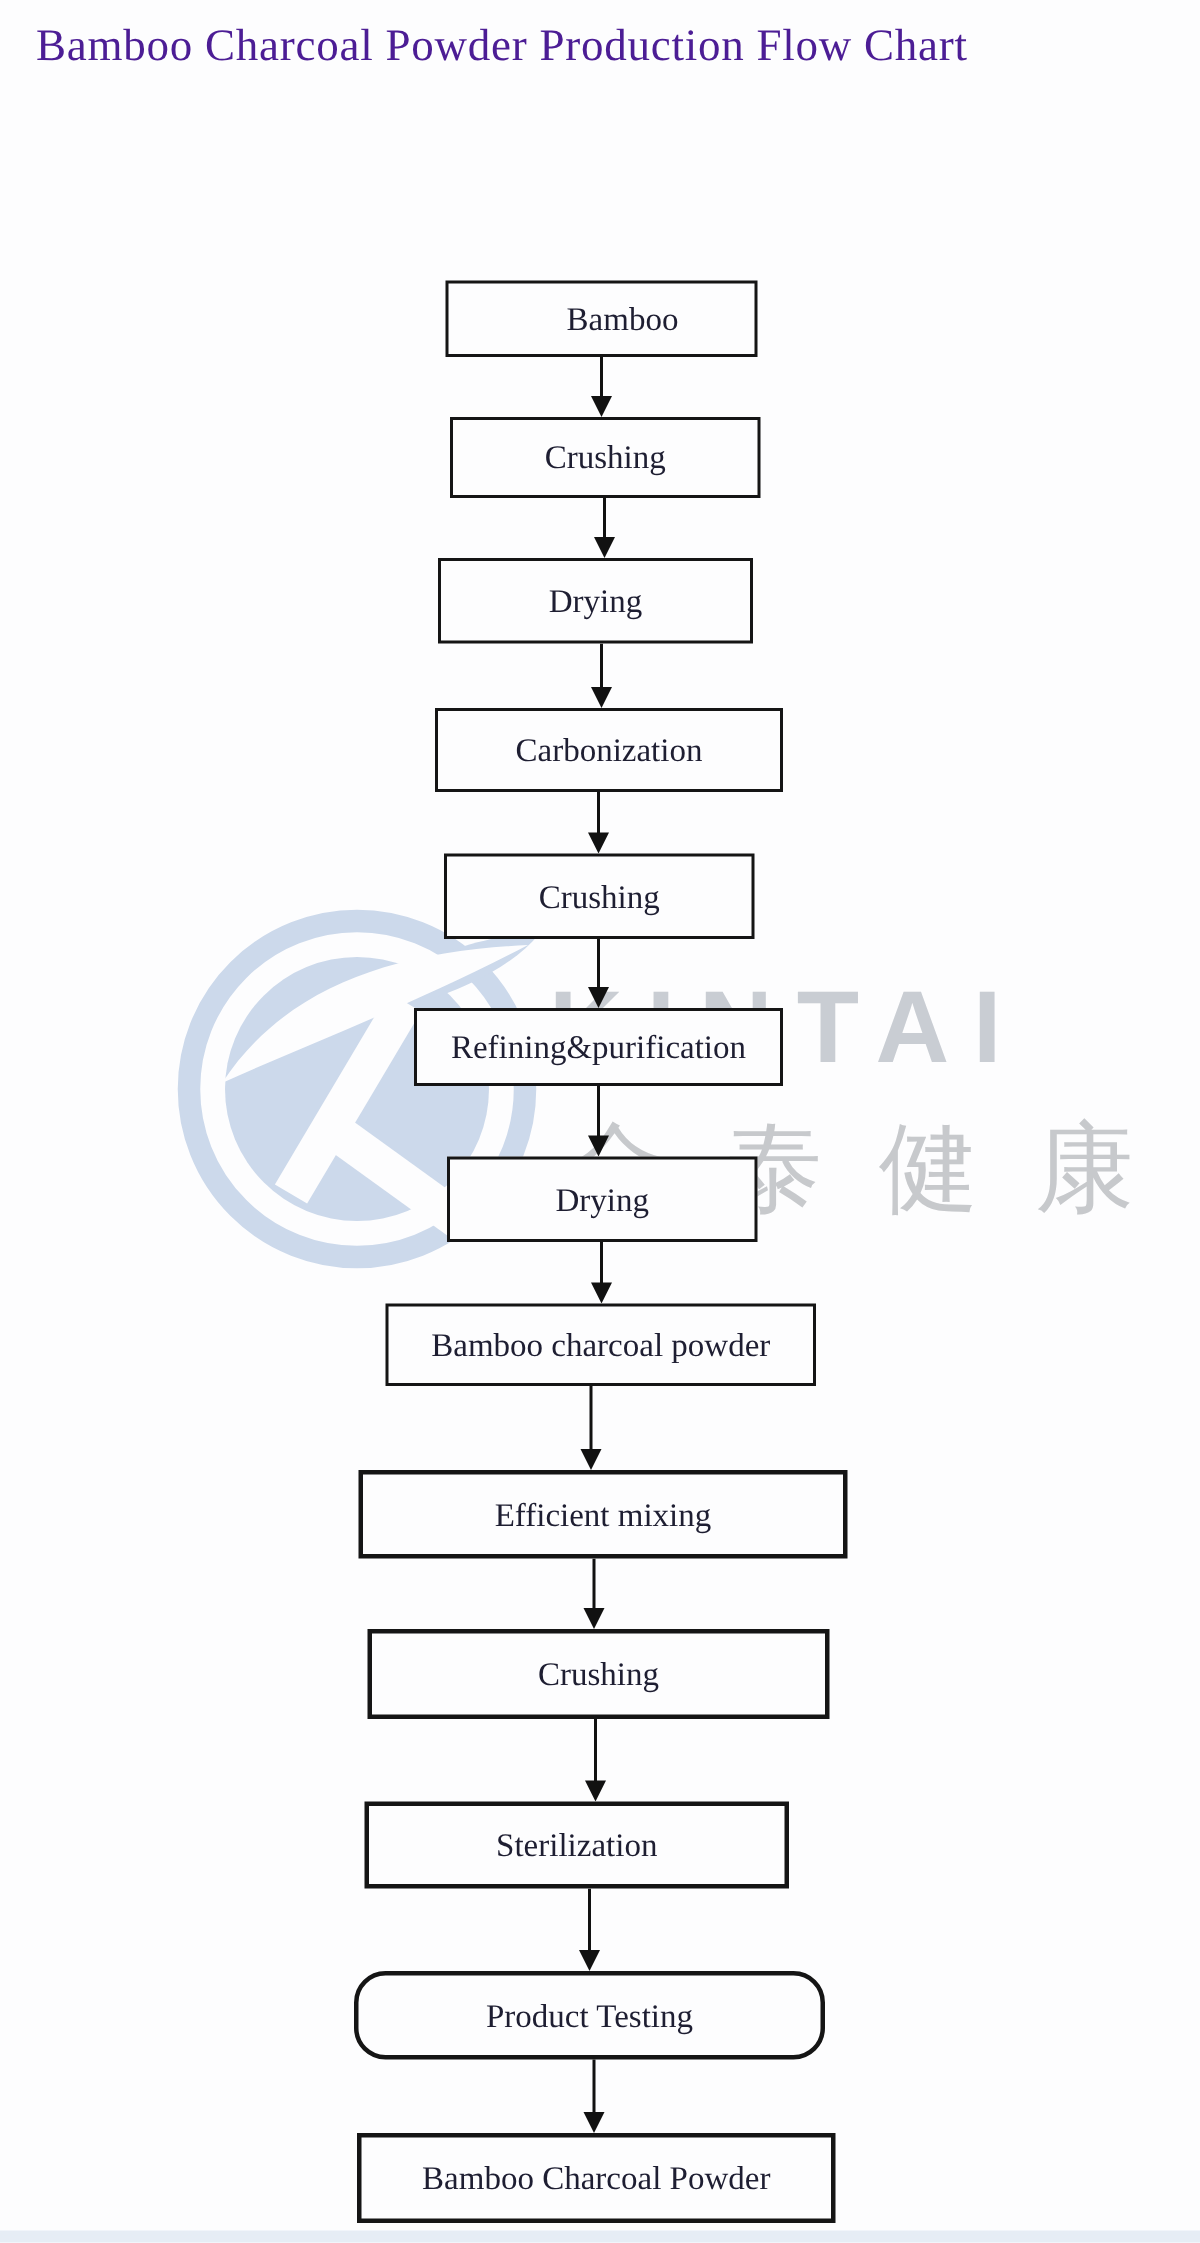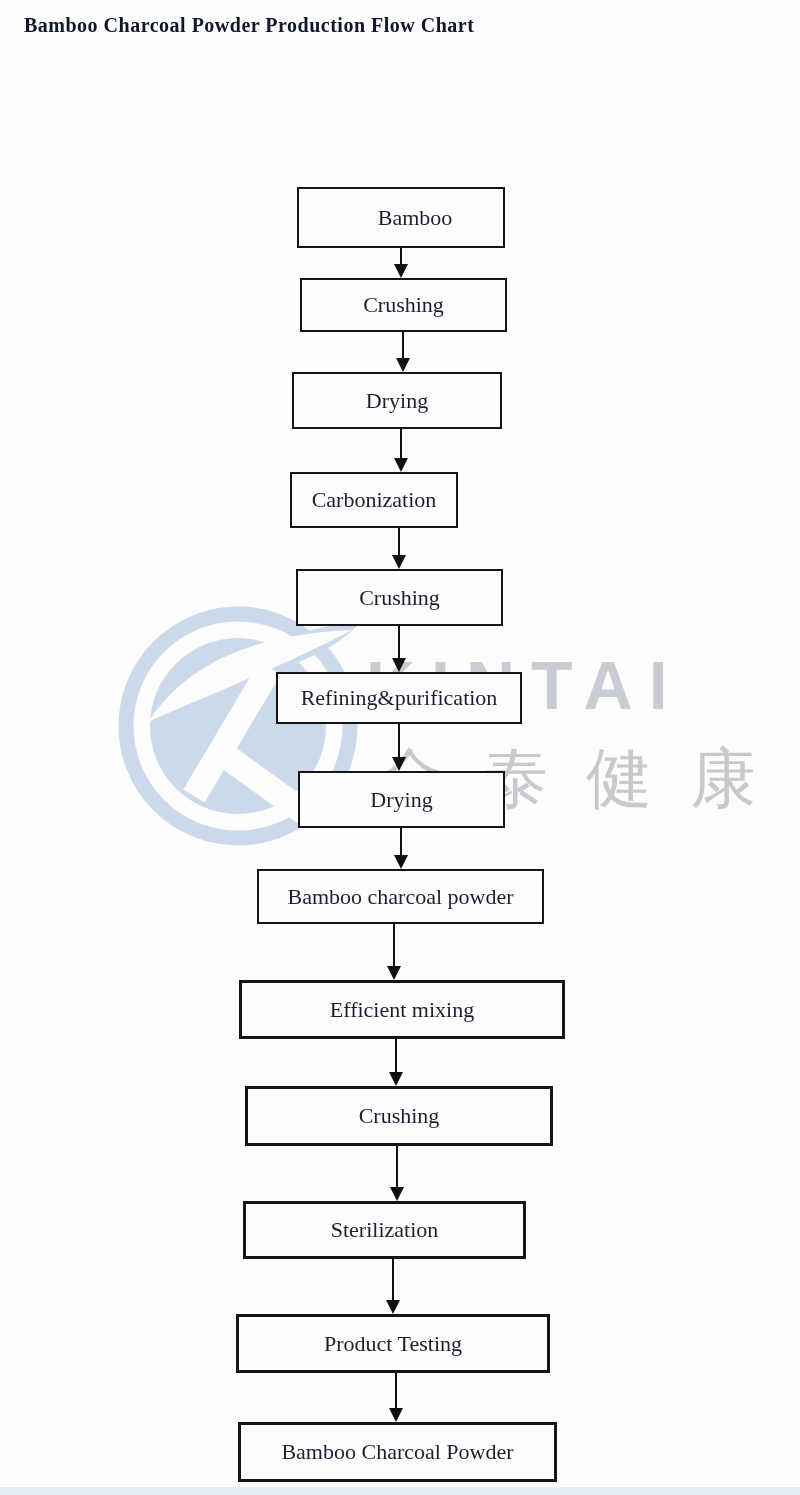--- a/index.html
+++ b/index.html
@@ -5,21 +5,21 @@
   html, body { margin: 0; padding: 0; }
   body {
     width: 800px; height: 1495px;
     position: relative;
     background: #fdfdfe;
     overflow: hidden;
     font-family: "Liberation Serif", serif;
   }
   .title {
     position: absolute; left: 24px; top: 14px;
-    font-size: 20px; font-weight: bold; color: #0f172a;
+    font-size: 30px; font-weight: normal; color: #4c1d95;
     letter-spacing: 0.5px;
     font-family: "Liberation Serif", serif;
     z-index: 3; margin: 0;
   }
   .box {
     position: absolute;
     background: #fdfdfe;
     border: 2px solid #151515;
     display: flex; align-items: center; justify-content: center;
     font-size: 22px; color: #1e1e32;
@@ -70,32 +70,32 @@
   <circle cx="128" cy="128" r="112" fill="none" stroke="#ccd9eb" stroke-width="15"></circle>
   <circle cx="128" cy="128" r="88" fill="#ccd9eb"></circle>
   <path d="M 150 52 C 192 32, 228 24, 250 24 C 232 46, 202 60, 172 70 Z" fill="#ccd9eb"></path>
   <path d="M 38 124 C 80 60, 152 36, 242 32 C 170 70, 100 96, 38 124 Z" fill="#fdfdfe"></path>
   <line x1="160" y1="70" x2="84" y2="198" stroke="#fdfdfe" stroke-width="25"></line>
   <line x1="102" y1="148" x2="210" y2="226" stroke="#fdfdfe" stroke-width="25"></line>
 </svg>
 <div class="wm-brand">KINTAI</div>
 <div class="wm-cjk">金泰健康</div>
 
-<div class="box" style="left:297px; top:187px; width:208px; height:61px;padding-left:28px;">Bamboo</div>
+<div class="box" style="left:297px; top:187px; width:208px; height:51px;padding-left:28px;">Bamboo</div>
 <div class="box" style="left:300px; top:278px; width:207px; height:54px;">Crushing</div>
 <div class="box" style="left:292px; top:372px; width:210px; height:57px;">Drying</div>
-<div class="box" style="left:290px; top:472px; width:168px; height:56px;">Carbonization</div>
+<div class="box" style="left:290px; top:472px; width:232px; height:56px;">Carbonization</div>
 <div class="box" style="left:296px; top:569px; width:207px; height:57px;">Crushing</div>
 <div class="box" style="left:276px; top:672px; width:246px; height:52px;">Refining&amp;purification</div>
 <div class="box" style="left:298px; top:771px; width:207px; height:57px;">Drying</div>
 <div class="box" style="left:257px; top:869px; width:287px; height:55px;">Bamboo charcoal powder</div>
 <div class="box thick" style="left:239px; top:980px; width:326px; height:59px;">Efficient mixing</div>
 <div class="box thick" style="left:245px; top:1086px; width:308px; height:60px;">Crushing</div>
 <div class="box thick" style="left:243px; top:1201px; width:283px; height:58px;">Sterilization</div>
-<div class="box thick" style="left:236px; top:1314px; width:314px; height:59px;">Product Testing</div>
+<div class="box thick" style="left:236px; top:1314px; width:314px; height:59px;border-radius:21px;">Product Testing</div>
 <div class="box thick" style="left:238px; top:1422px; width:319px; height:60px;">Bamboo Charcoal Powder</div>
 
 <div class="connector" style="left:394px; top:238px; height:40px;">
     <div class="cline"></div>
     <div class="chead"></div>
   </div>
 <div class="connector" style="left:396px; top:332px; height:40px;">
     <div class="cline"></div>
     <div class="chead"></div>
   </div>

